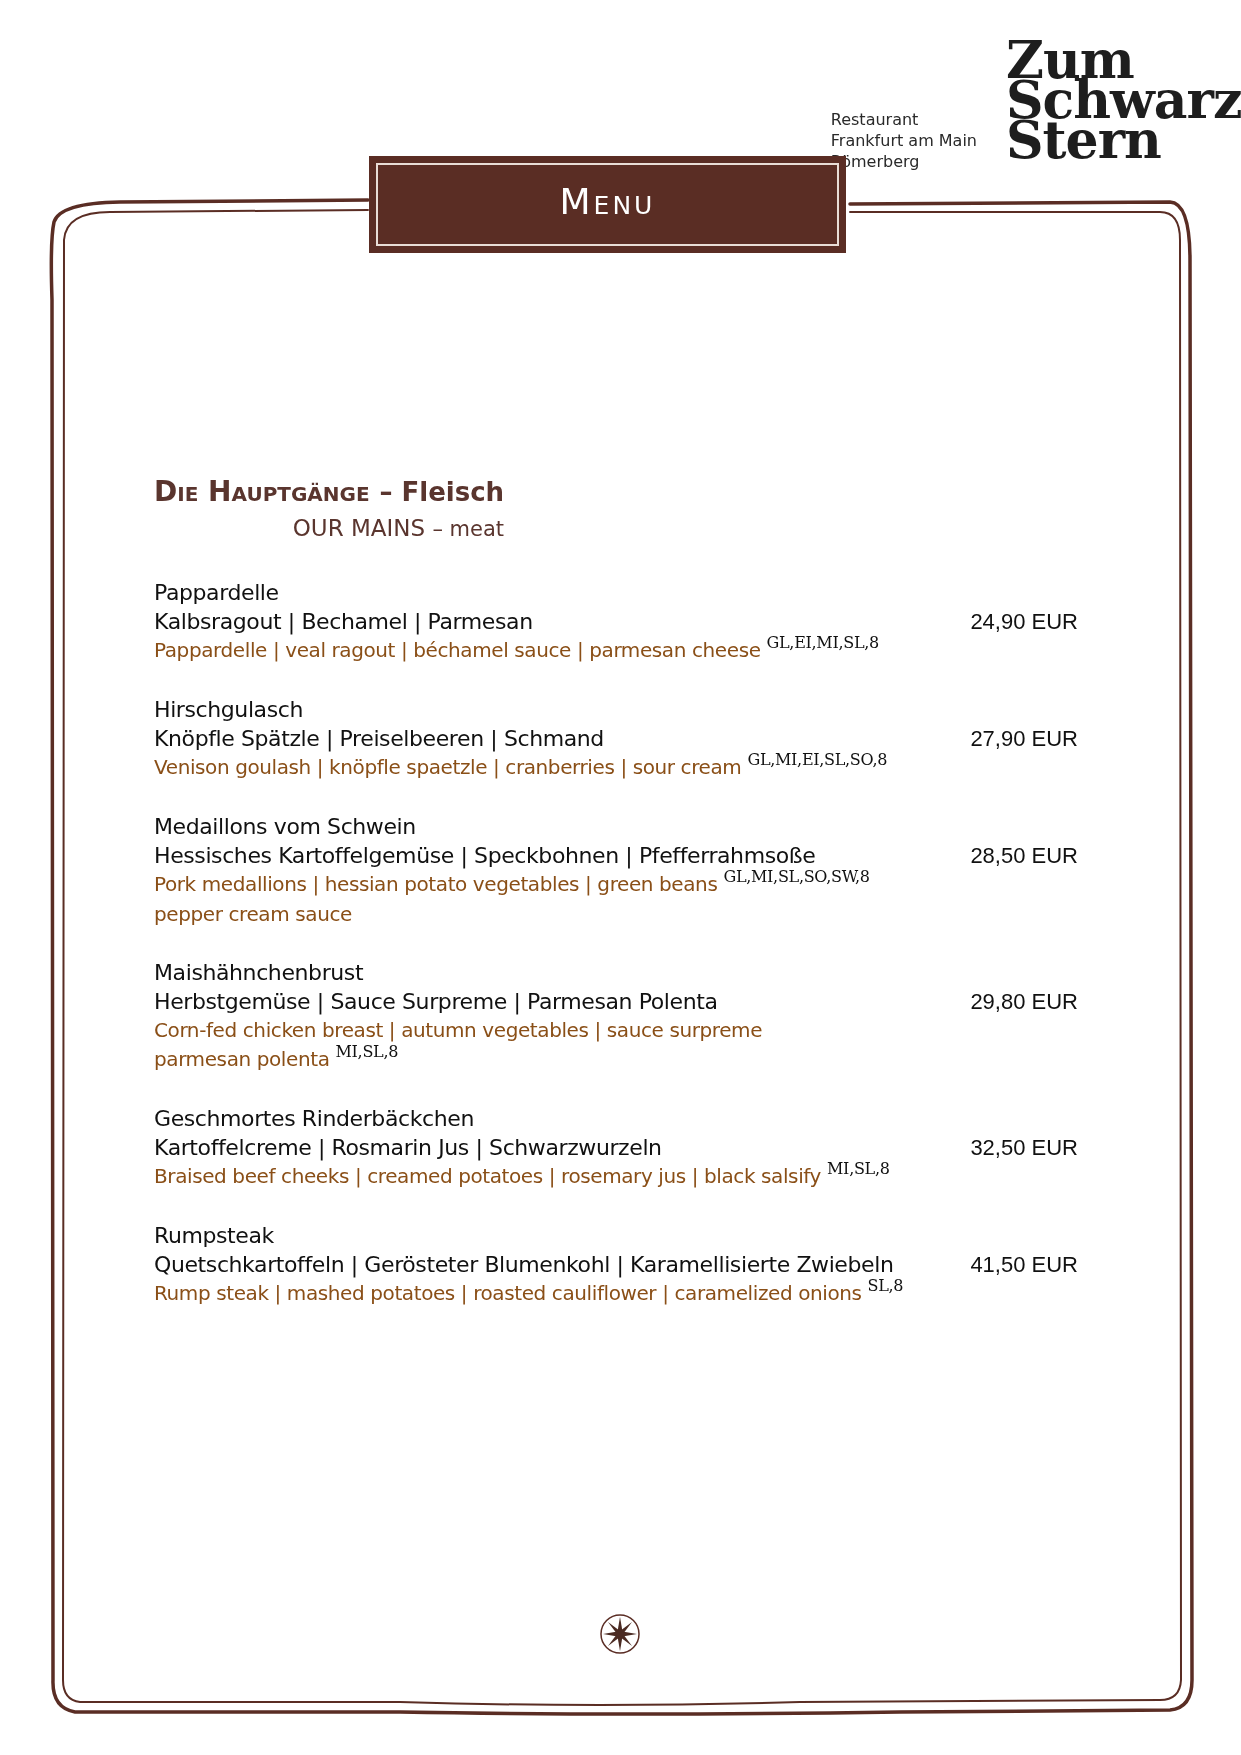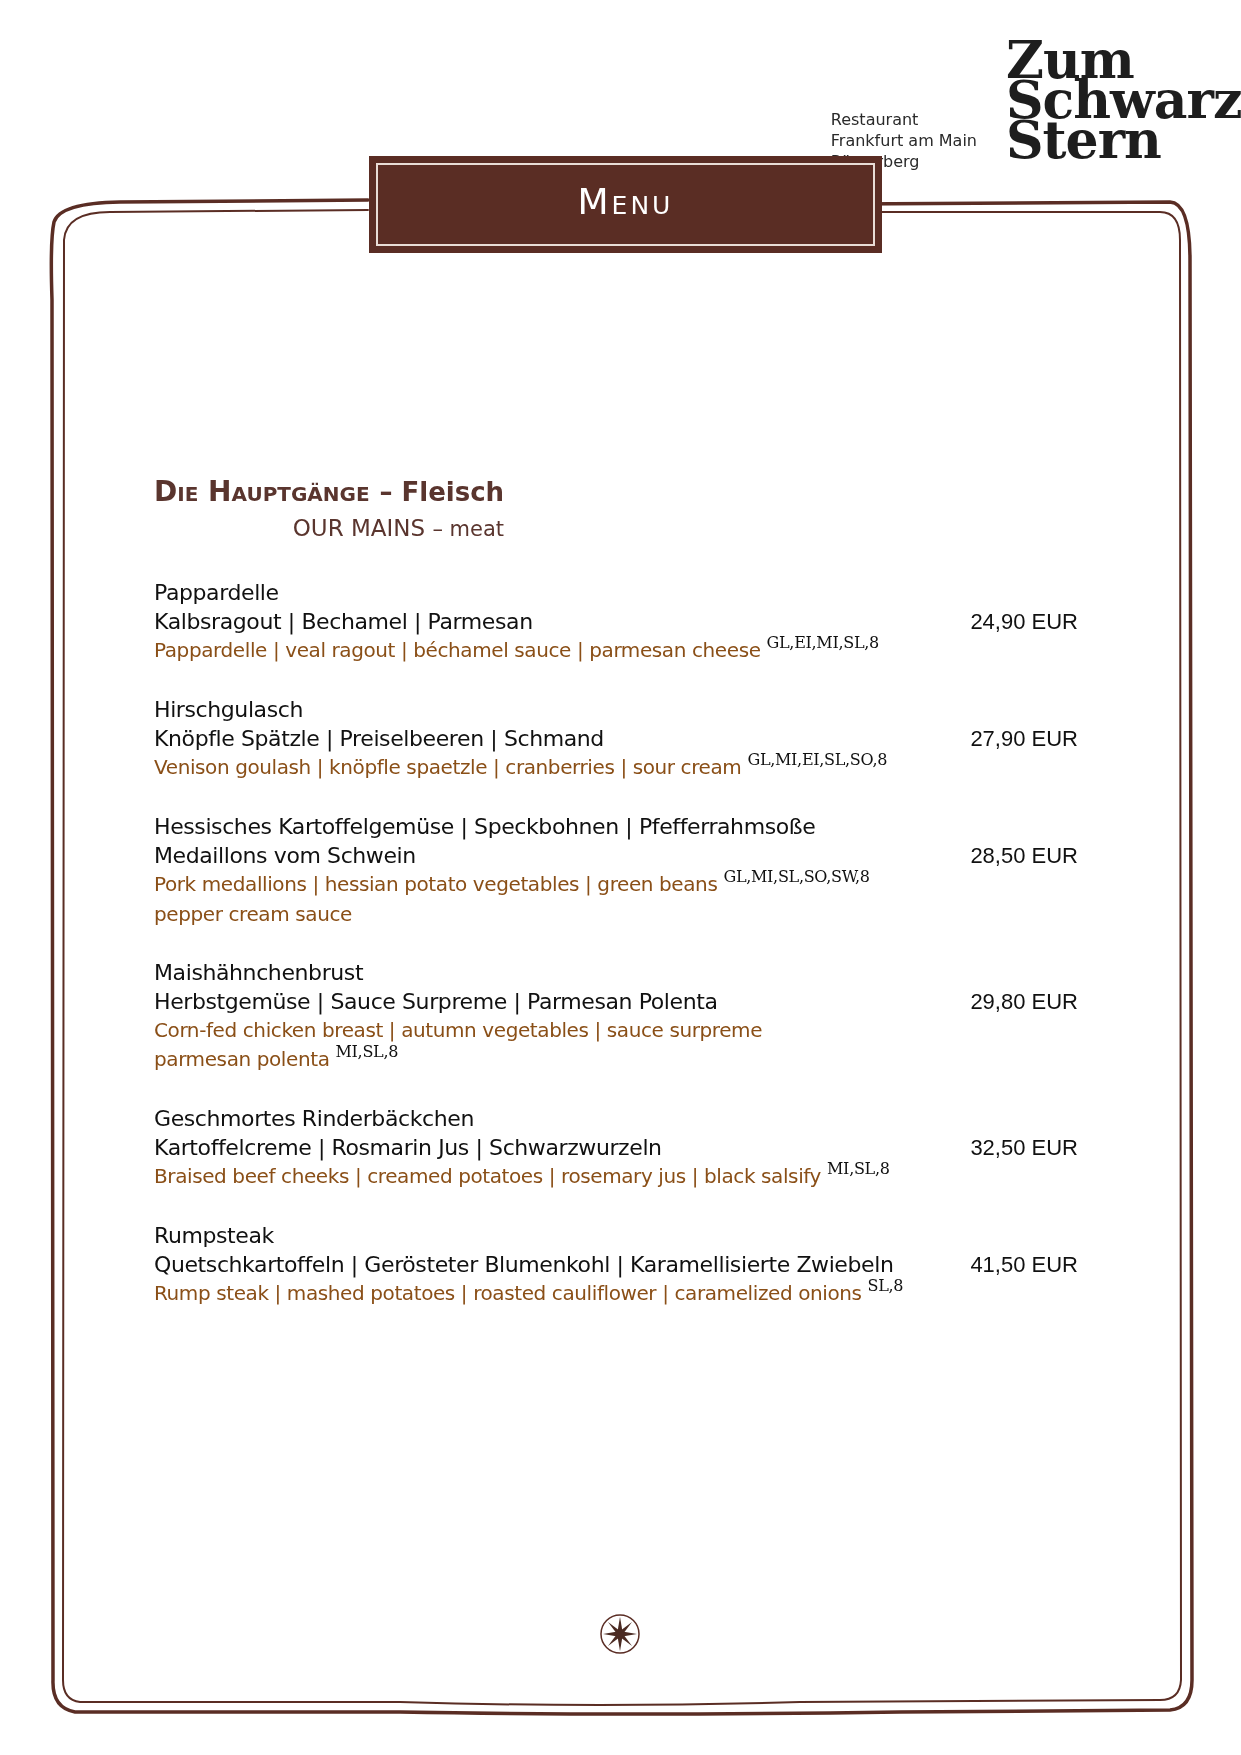--- a/index.html
+++ b/index.html
@@ -12,21 +12,21 @@
     position: absolute; right: 264px; top: 80px; 
     font-family: "DejaVu Sans", sans-serif; font-size: 16px; line-height: 21px; color: #2a2a2a; margin-top: 29px;
   }
   .logo {
     position: absolute; left: 1006px; top: 40px; width: 200px;
     font-family: "DejaVu Serif", serif; font-weight: bold; color: #1e1e1e;
     font-size: 52px; line-height: 40px; letter-spacing: -1px;
   }
   .logo div { white-space: nowrap; }
   .menu-banner {
-    position: absolute; left: 369px; top: 156px; width: 513px; height: 97px;
+    position: absolute; left: 369px; top: 156px; width: 477px; height: 97px;
     background: #5a2d24; box-sizing: border-box;
   }
   .menu-banner .inner {
     position: absolute; left: 7px; top: 7px; right: 7px; bottom: 7px;
     border: 2px solid #e9ddd6;
   }
   .menu-title {
     position: absolute; left: 0; right: 0; top: 26px; text-align: center;
     color: #ffffff; font-family: "DejaVu Sans", sans-serif; font-size: 36px;
     font-variant: small-caps; letter-spacing: 3px; line-height: 40px;
@@ -107,22 +107,22 @@
       <div class="line en"><span>Pappardelle | veal ragout | béchamel sauce | parmesan cheese</span><span class="allergens">GL,EI,MI,SL,8</span></div>
       <div class="price">24,90 EUR</div>
     </div>
     <div class="item">
       <div class="line">Hirschgulasch</div>
       <div class="line">Knöpfle Spätzle | Preiselbeeren | Schmand</div>
       <div class="line en"><span>Venison goulash | knöpfle spaetzle | cranberries | sour cream</span><span class="allergens">GL,MI,EI,SL,SO,8</span></div>
       <div class="price">27,90 EUR</div>
     </div>
     <div class="item">
+      <div class="line">Medaillons vom Schwein</div>
       <div class="line">Hessisches Kartoffelgemüse | Speckbohnen | Pfefferrahmsoße</div>
-      <div class="line">Medaillons vom Schwein</div>
       <div class="line en"><span>Pork medallions | hessian potato vegetables | green beans</span><span class="allergens">GL,MI,SL,SO,SW,8</span></div>
       <div class="line en"><span>pepper cream sauce</span></div>
       <div class="price">28,50 EUR</div>
     </div>
     <div class="item">
       <div class="line">Maishähnchenbrust</div>
       <div class="line">Herbstgemüse | Sauce Surpreme | Parmesan Polenta</div>
       <div class="line en"><span>Corn-fed chicken breast | autumn vegetables | sauce surpreme</span></div>
       <div class="line en"><span>parmesan polenta</span><span class="allergens">MI,SL,8</span></div>
       <div class="price">29,80 EUR</div>

